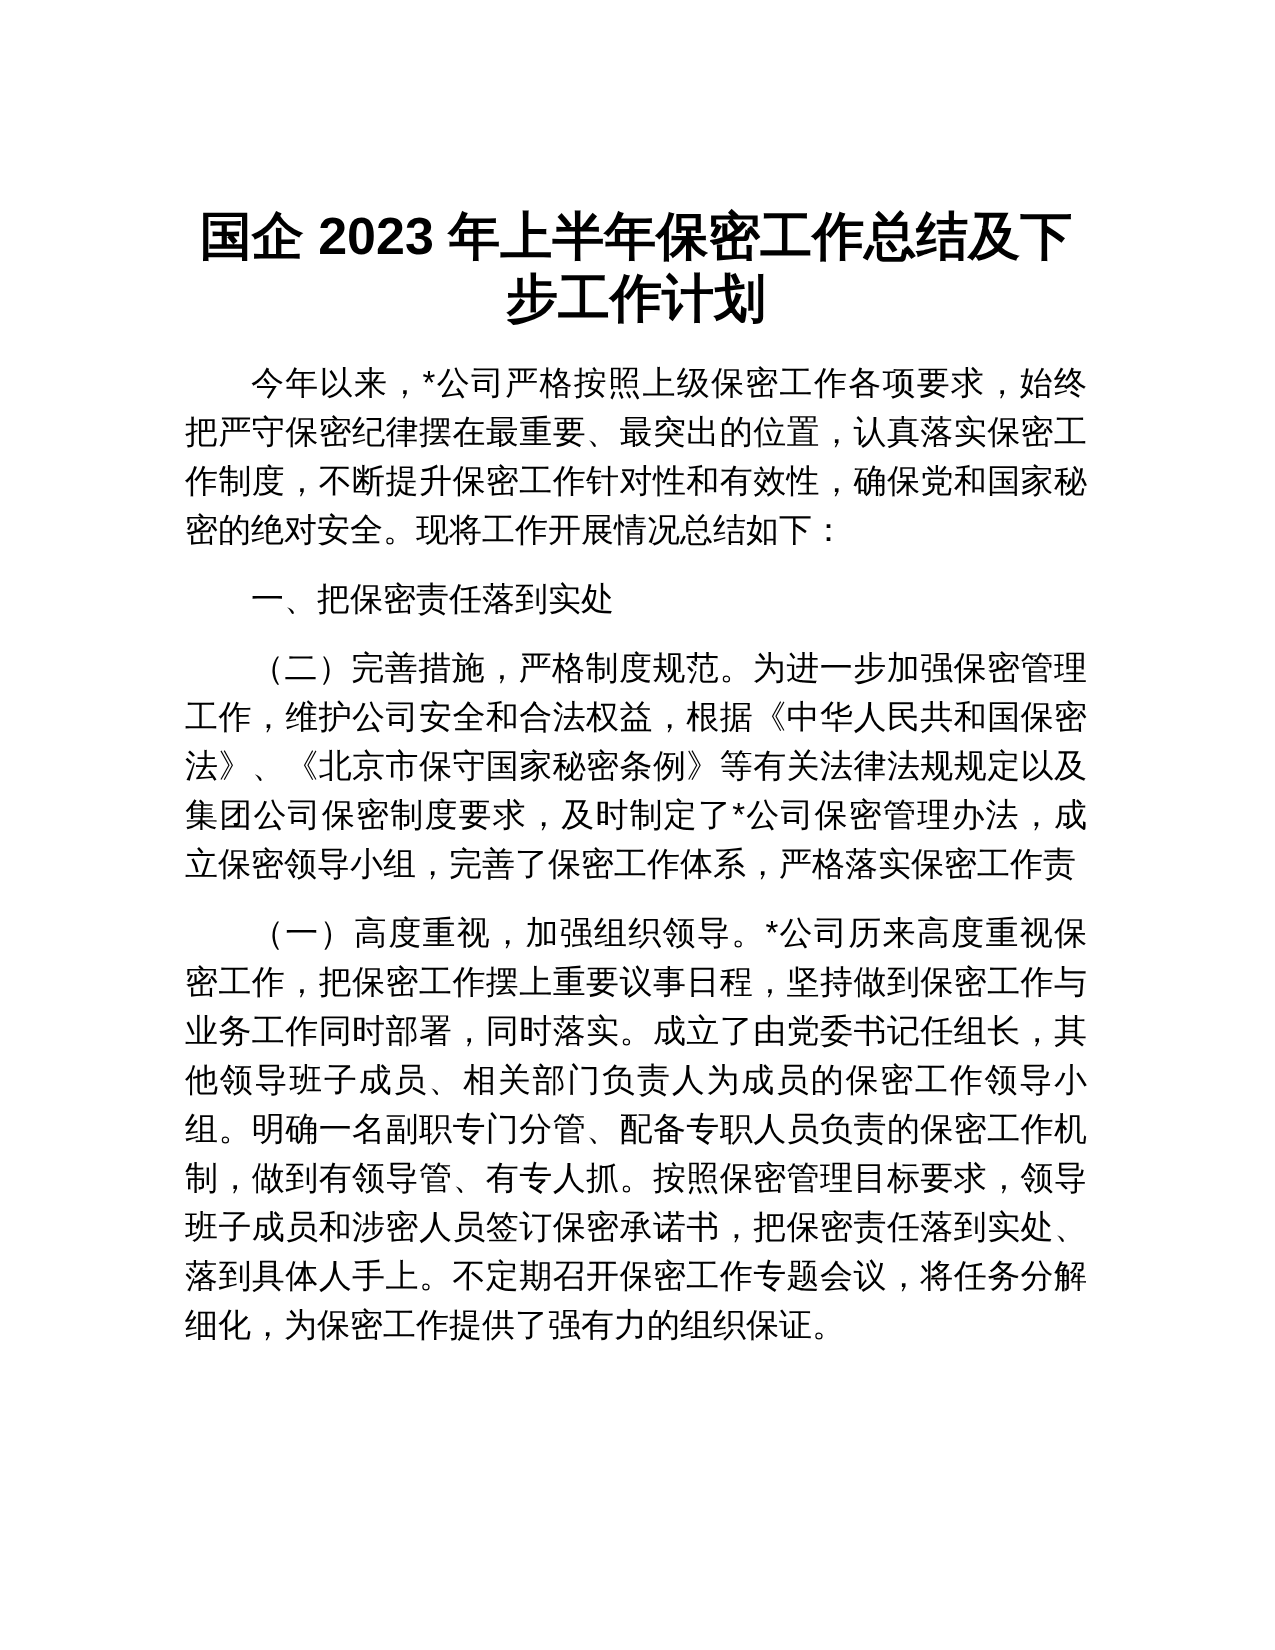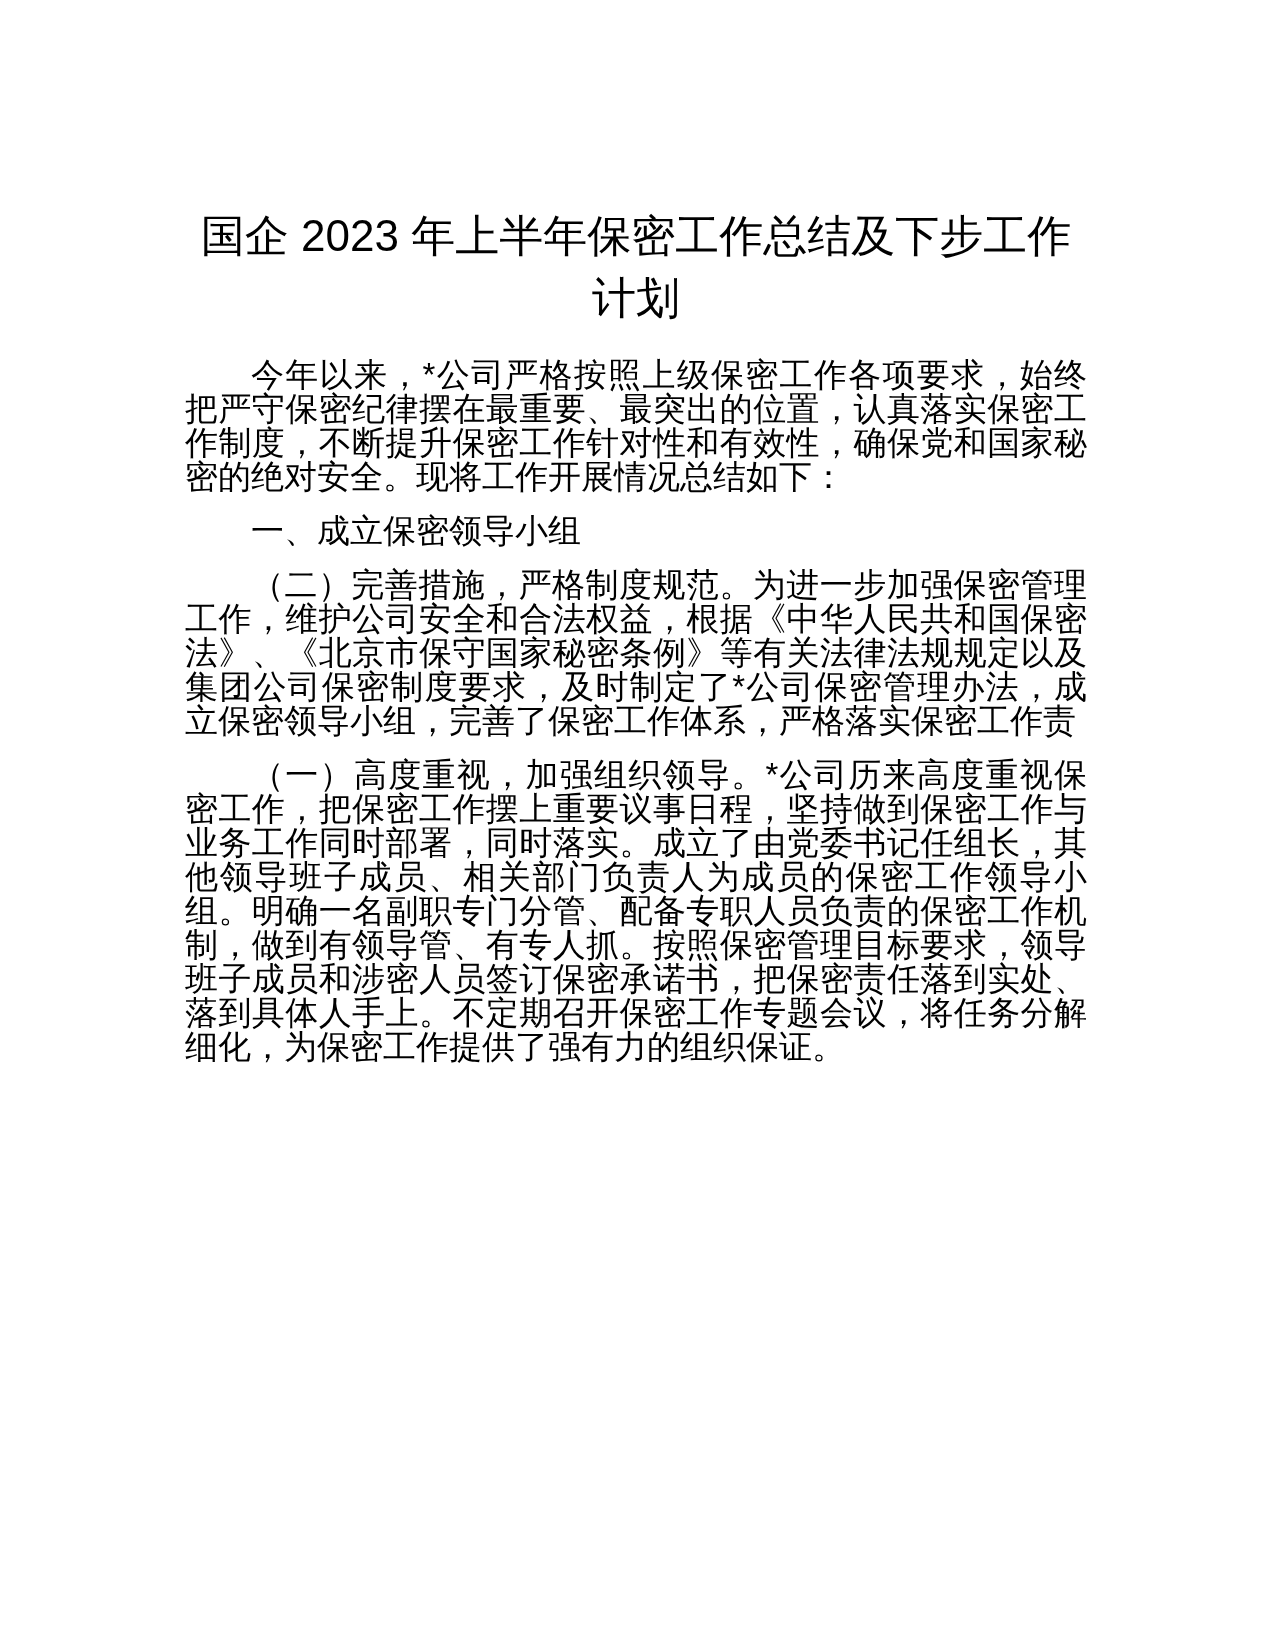--- a/index.html
+++ b/index.html
@@ -15,42 +15,42 @@
   .page {
     box-sizing: border-box;
     width: 1275px;
     height: 1650px;
     padding: 205px 188px 0 185px;
     background: #ffffff;
     color: #000000;
     font-family: "Liberation Sans", sans-serif;
   }
   .doc-title {
-    font-size: 44px;
+    font-size: 52px;
     line-height: 62px;
-    font-weight: 400;
+    font-weight: 700;
     text-align: center;
     margin: 0 0 29px 0;
     word-break: normal;
   }
   .para, .heading {
     font-size: 33px;
-    line-height: 34px;
+    line-height: 49px;
     text-align: justify;
     text-justify: inter-ideograph;
     text-indent: 2em;
     margin: 20px 0 0 0;
     word-break: normal;
     overflow-wrap: break-word;
   }
 </style>
 </head>
 <body>
 
 <div class="page">
   <h1 class="doc-title">国企 2023 年上半年保密工作总结及下步工作计划</h1>
   <div id="doc-body">
       <p class="para">今年以来，*公司严格按照上级保密工作各项要求，始终把严守保密纪律摆在最重要、最突出的位置，认真落实保密工作制度，不断提升保密工作针对性和有效性，确保党和国家秘密的绝对安全。现将工作开展情况总结如下：</p>
-      <p class="heading">一、成立保密领导小组</p>
+      <p class="heading">一、把保密责任落到实处</p>
       <p class="para">（二）完善措施，严格制度规范。为进一步加强保密管理工作，维护公司安全和合法权益，根据《中华人民共和国保密法》、《北京市保守国家秘密条例》等有关法律法规规定以及集团公司保密制度要求，及时制定了*公司保密管理办法，成立保密领导小组，完善了保密工作体系，严格落实保密工作责</p>
       <p class="para">（一）高度重视，加强组织领导。*公司历来高度重视保密工作，把保密工作摆上重要议事日程，坚持做到保密工作与业务工作同时部署，同时落实。成立了由党委书记任组长，其他领导班子成员、相关部门负责人为成员的保密工作领导小组。明确一名副职专门分管、配备专职人员负责的保密工作机制，做到有领导管、有专人抓。按照保密管理目标要求，领导班子成员和涉密人员签订保密承诺书，把保密责任落到实处、落到具体人手上。不定期召开保密工作专题会议，将任务分解细化，为保密工作提供了强有力的组织保证。</p>
     </div>
 </div>
 
 </body></html>

